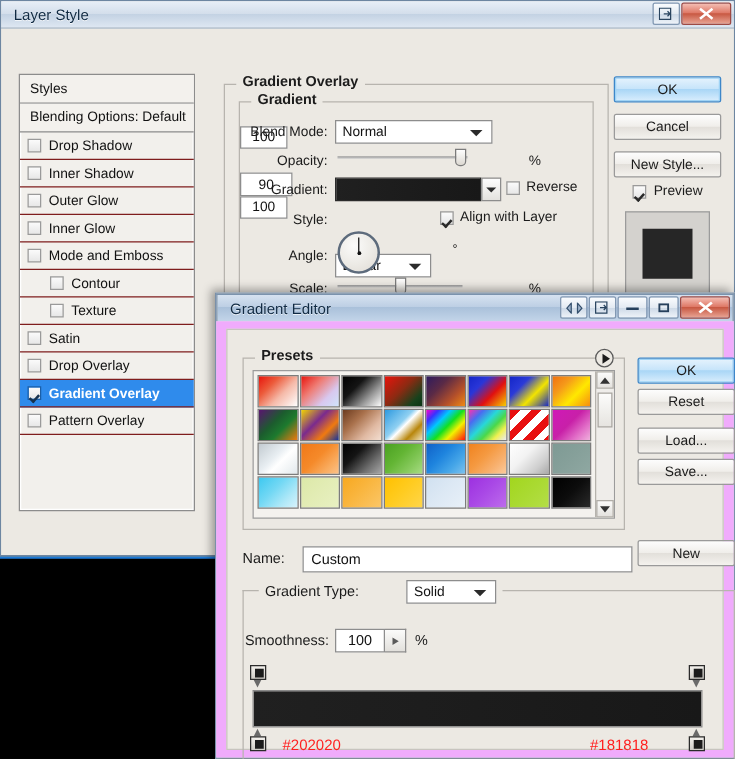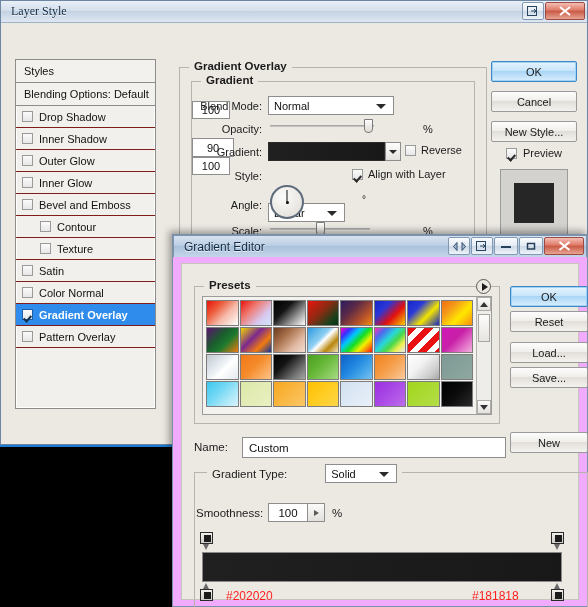--- a/index.html
+++ b/index.html
@@ -51,21 +51,20 @@
 
   
   #layerStyle {
     left: 0; top: 0; width: 588px; height: 445px;
     border: 1px solid #6d86a1;
     background: #ece9e3;
   }
   #layerStyle .win-title { border-left: none; border-right: none; border-top: none;
     border-bottom: 1px solid #9db0c6;
     background: linear-gradient(180deg,#e8eff7 0%, #d3deeb 48%, #c3d2e3 49%, #dee7f2 100%);
-    font-family: Liberation Serif, serif;
   }
   #lsBody { position: absolute; left: 0; top: 22px; right: 0; bottom: 0;
     background: #ece9e3; padding: 8px 10px; }
   #stylesList {
     position: absolute; left: 14px; top: 36px; width: 141px; height: 350px;
     border: 1px solid #8c8c8c; background: #f2f0ec;
     box-shadow: inset 0 0 0 1px #ffffff;
   }
   .sl-head {
     height: 23px; line-height: 23px; padding-left: 8px;
@@ -384,37 +383,37 @@
             <div class="sl-row">
               <span class="cbox"></span>
               <span>Outer Glow</span>
             </div>
             <div class="sl-row">
               <span class="cbox"></span>
               <span>Inner Glow</span>
             </div>
             <div class="sl-row">
               <span class="cbox"></span>
-              <span>Bevel and Emboss</span>
+              <span>Mode and Emboss</span>
             </div>
             <div class="sl-row indent">
               <span class="cbox"></span>
               <span>Contour</span>
             </div>
             <div class="sl-row indent">
               <span class="cbox"></span>
               <span>Texture</span>
             </div>
             <div class="sl-row">
               <span class="cbox"></span>
               <span>Satin</span>
             </div>
             <div class="sl-row">
               <span class="cbox"></span>
-              <span>Color Normal</span>
+              <span>Drop Overlay</span>
             </div>
             <div class="sl-row selected">
               <span class="cbox on"></span>
               <span>Gradient Overlay</span>
             </div>
             <div class="sl-row">
               <span class="cbox"></span>
               <span>Pattern Overlay</span>
             </div>
           </div>

